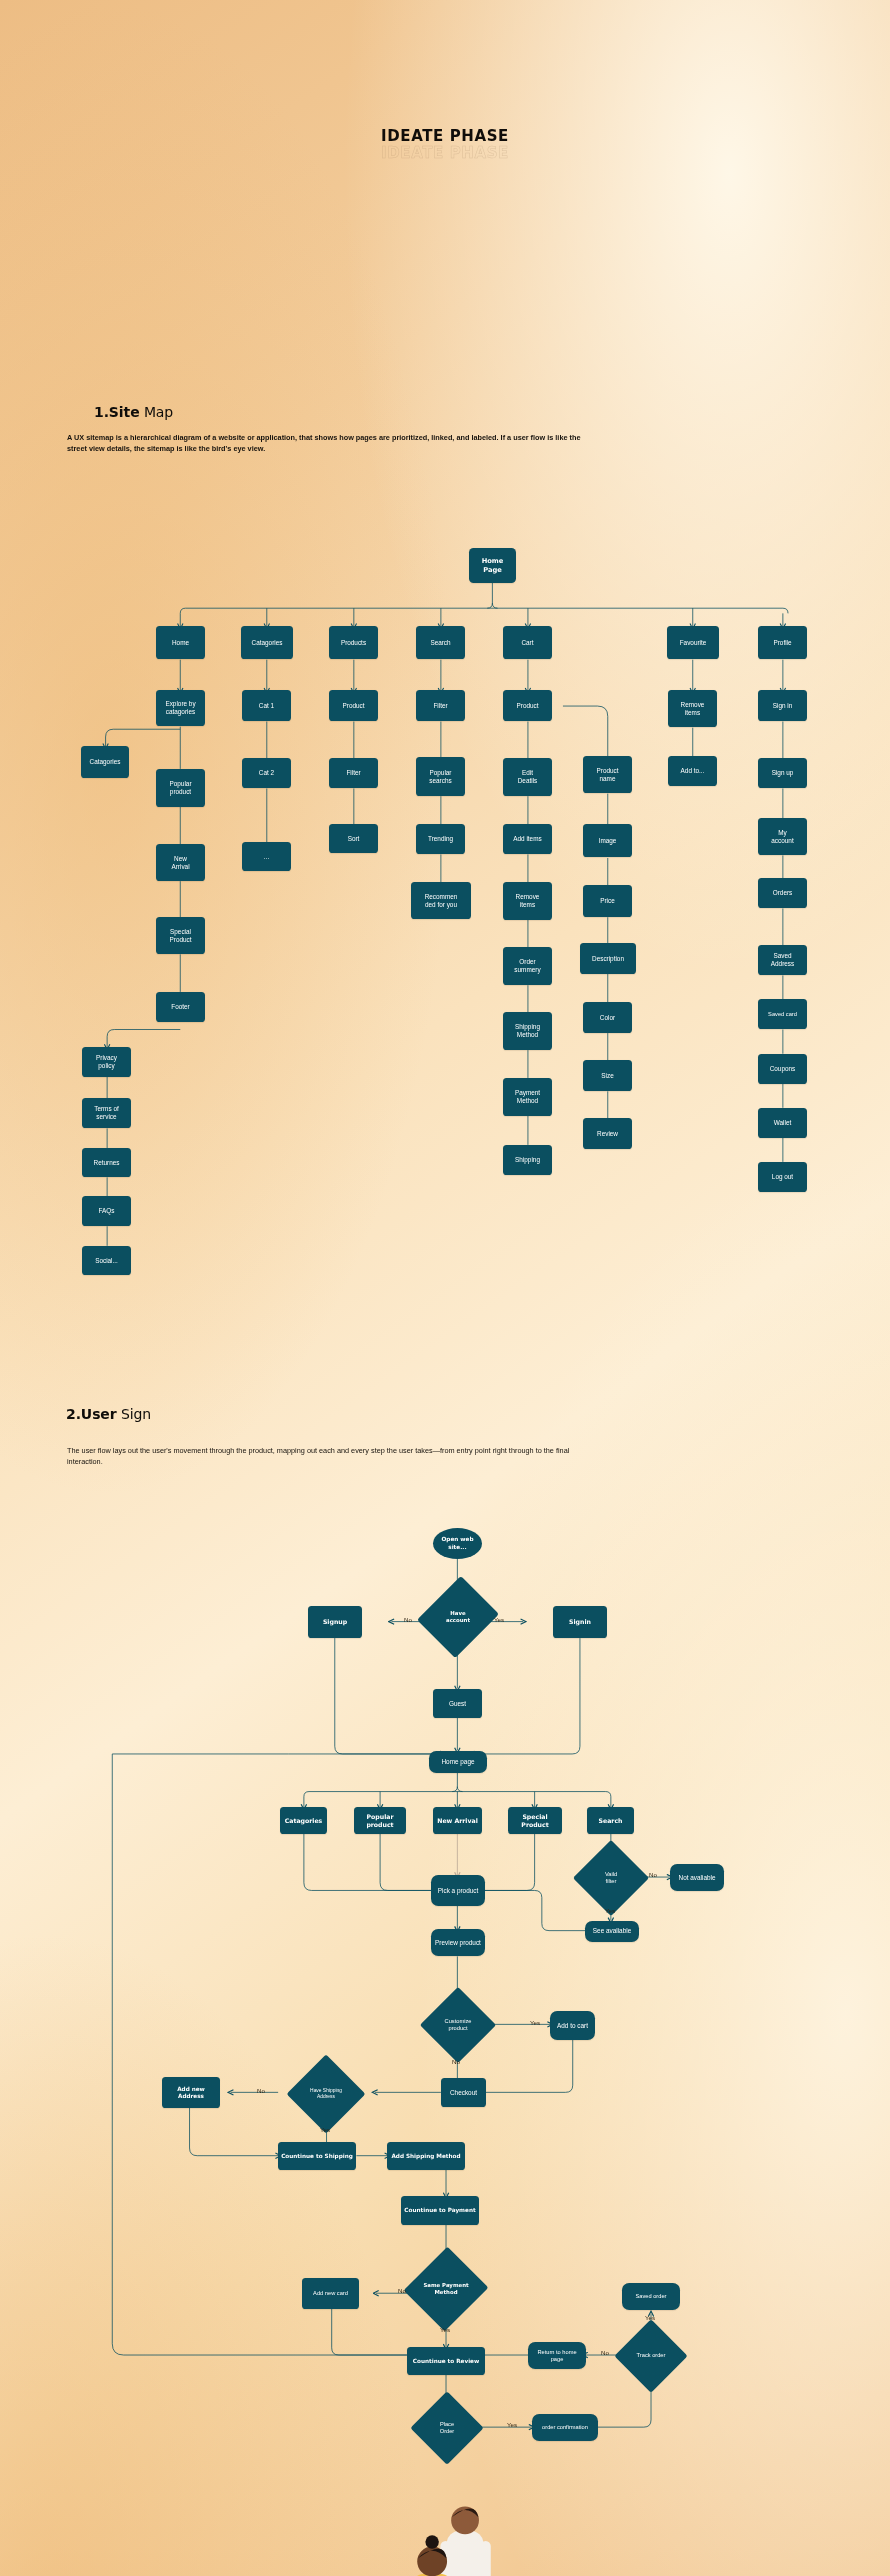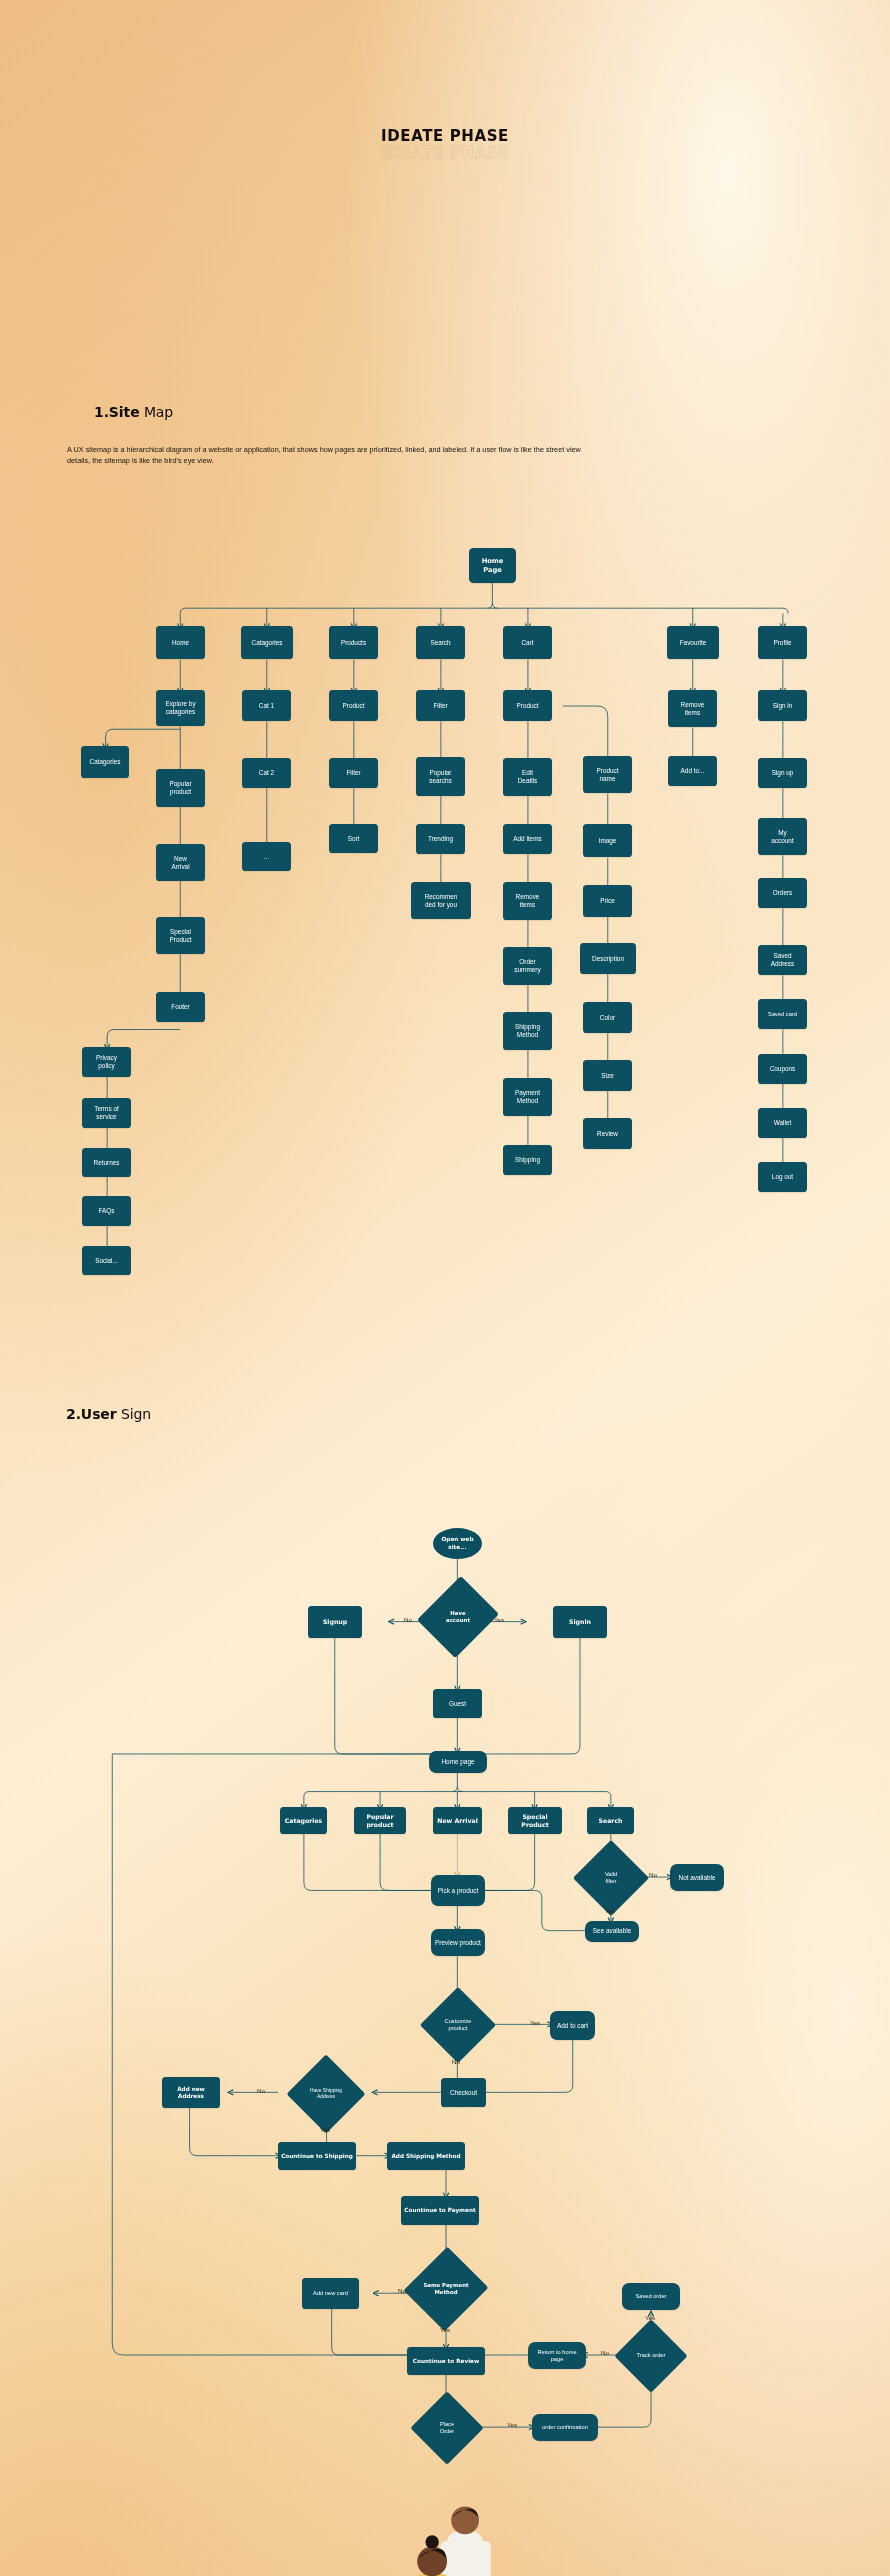--- a/index.html
+++ b/index.html
@@ -117,21 +117,21 @@
 
   <div class="hero">
     <div class="hero-title">IDEATE PHASE</div>
     <div class="hero-title-ghost">IDEATE PHASE</div>
   </div>
 
   <div class="sec-head" style="top:404px; left:66px;margin-left:28px;">
     <b>1.Site</b>
     <span>Map</span>
   </div>
-  <div class="sec-desc" style="top:444px; left:67px; width:515px;">A UX sitemap is a hierarchical diagram of a website or application, that shows how pages are prioritized, linked, and labeled. If a user flow is like the street view details, the sitemap is like the bird's eye view.</div>
+  <div class="sec-desc" style="top:432px; left:67px; width:515px;font-weight:bold;">A UX sitemap is a hierarchical diagram of a website or application, that shows how pages are prioritized, linked, and labeled. If a user flow is like the street view details, the sitemap is like the bird's eye view.</div>
 
   <div class="diagram">
     <svg width="890" height="1340" viewBox="0 0 1728 2600" fill="none">
       <defs>
         <marker id="ar" markerWidth="9" markerHeight="9" refX="4.5" refY="4.5" orient="auto">
           <path d="M1,1 L8,4.5 L1,8" stroke="#0b4f60" stroke-width="1.4" fill="none"></path>
         </marker>
       </defs>
       <g stroke="#0b4f60" stroke-width="1.5" fill="none">
 
@@ -294,20 +294,21 @@
     <div class="node small" style="left:758px; top:999px; width:49px; height:30px;">Saved card</div>
     <div class="node" style="left:758px; top:1054px; width:49px; height:30px;">Coupons</div>
     <div class="node" style="left:758px; top:1108px; width:49px; height:30px;">Wallet</div>
     <div class="node" style="left:758px; top:1162px; width:49px; height:30px;">Log out</div>
   </div>
 
   <div class="sec-head" style="top:1406px; left:66px;">
     <b>2.User</b>
     <span>Sign</span>
   </div>
+  <div class="sec-desc" style="top:1445px; left:67px; width:520px;">The user flow lays out the user's movement through the product, mapping out each and every step the user takes—from entry point right through to the final interaction.</div>
 
   <div class="diagram">
     <svg width="890" height="2877" viewBox="0 0 1728 5585" fill="none">
       <defs>
         <marker id="ar2" markerWidth="9" markerHeight="9" refX="4.5" refY="4.5" orient="auto">
           <path d="M1,1 L8,4.5 L1,8" stroke="#0b4f60" stroke-width="1.5" fill="none"></path>
         </marker>
         <marker id="ar2g" markerWidth="9" markerHeight="9" refX="4.5" refY="4.5" orient="auto">
           <path d="M1,1 L8,4.5 L1,8" stroke="#b9a694" stroke-width="1.5" fill="none"></path>
         </marker>

